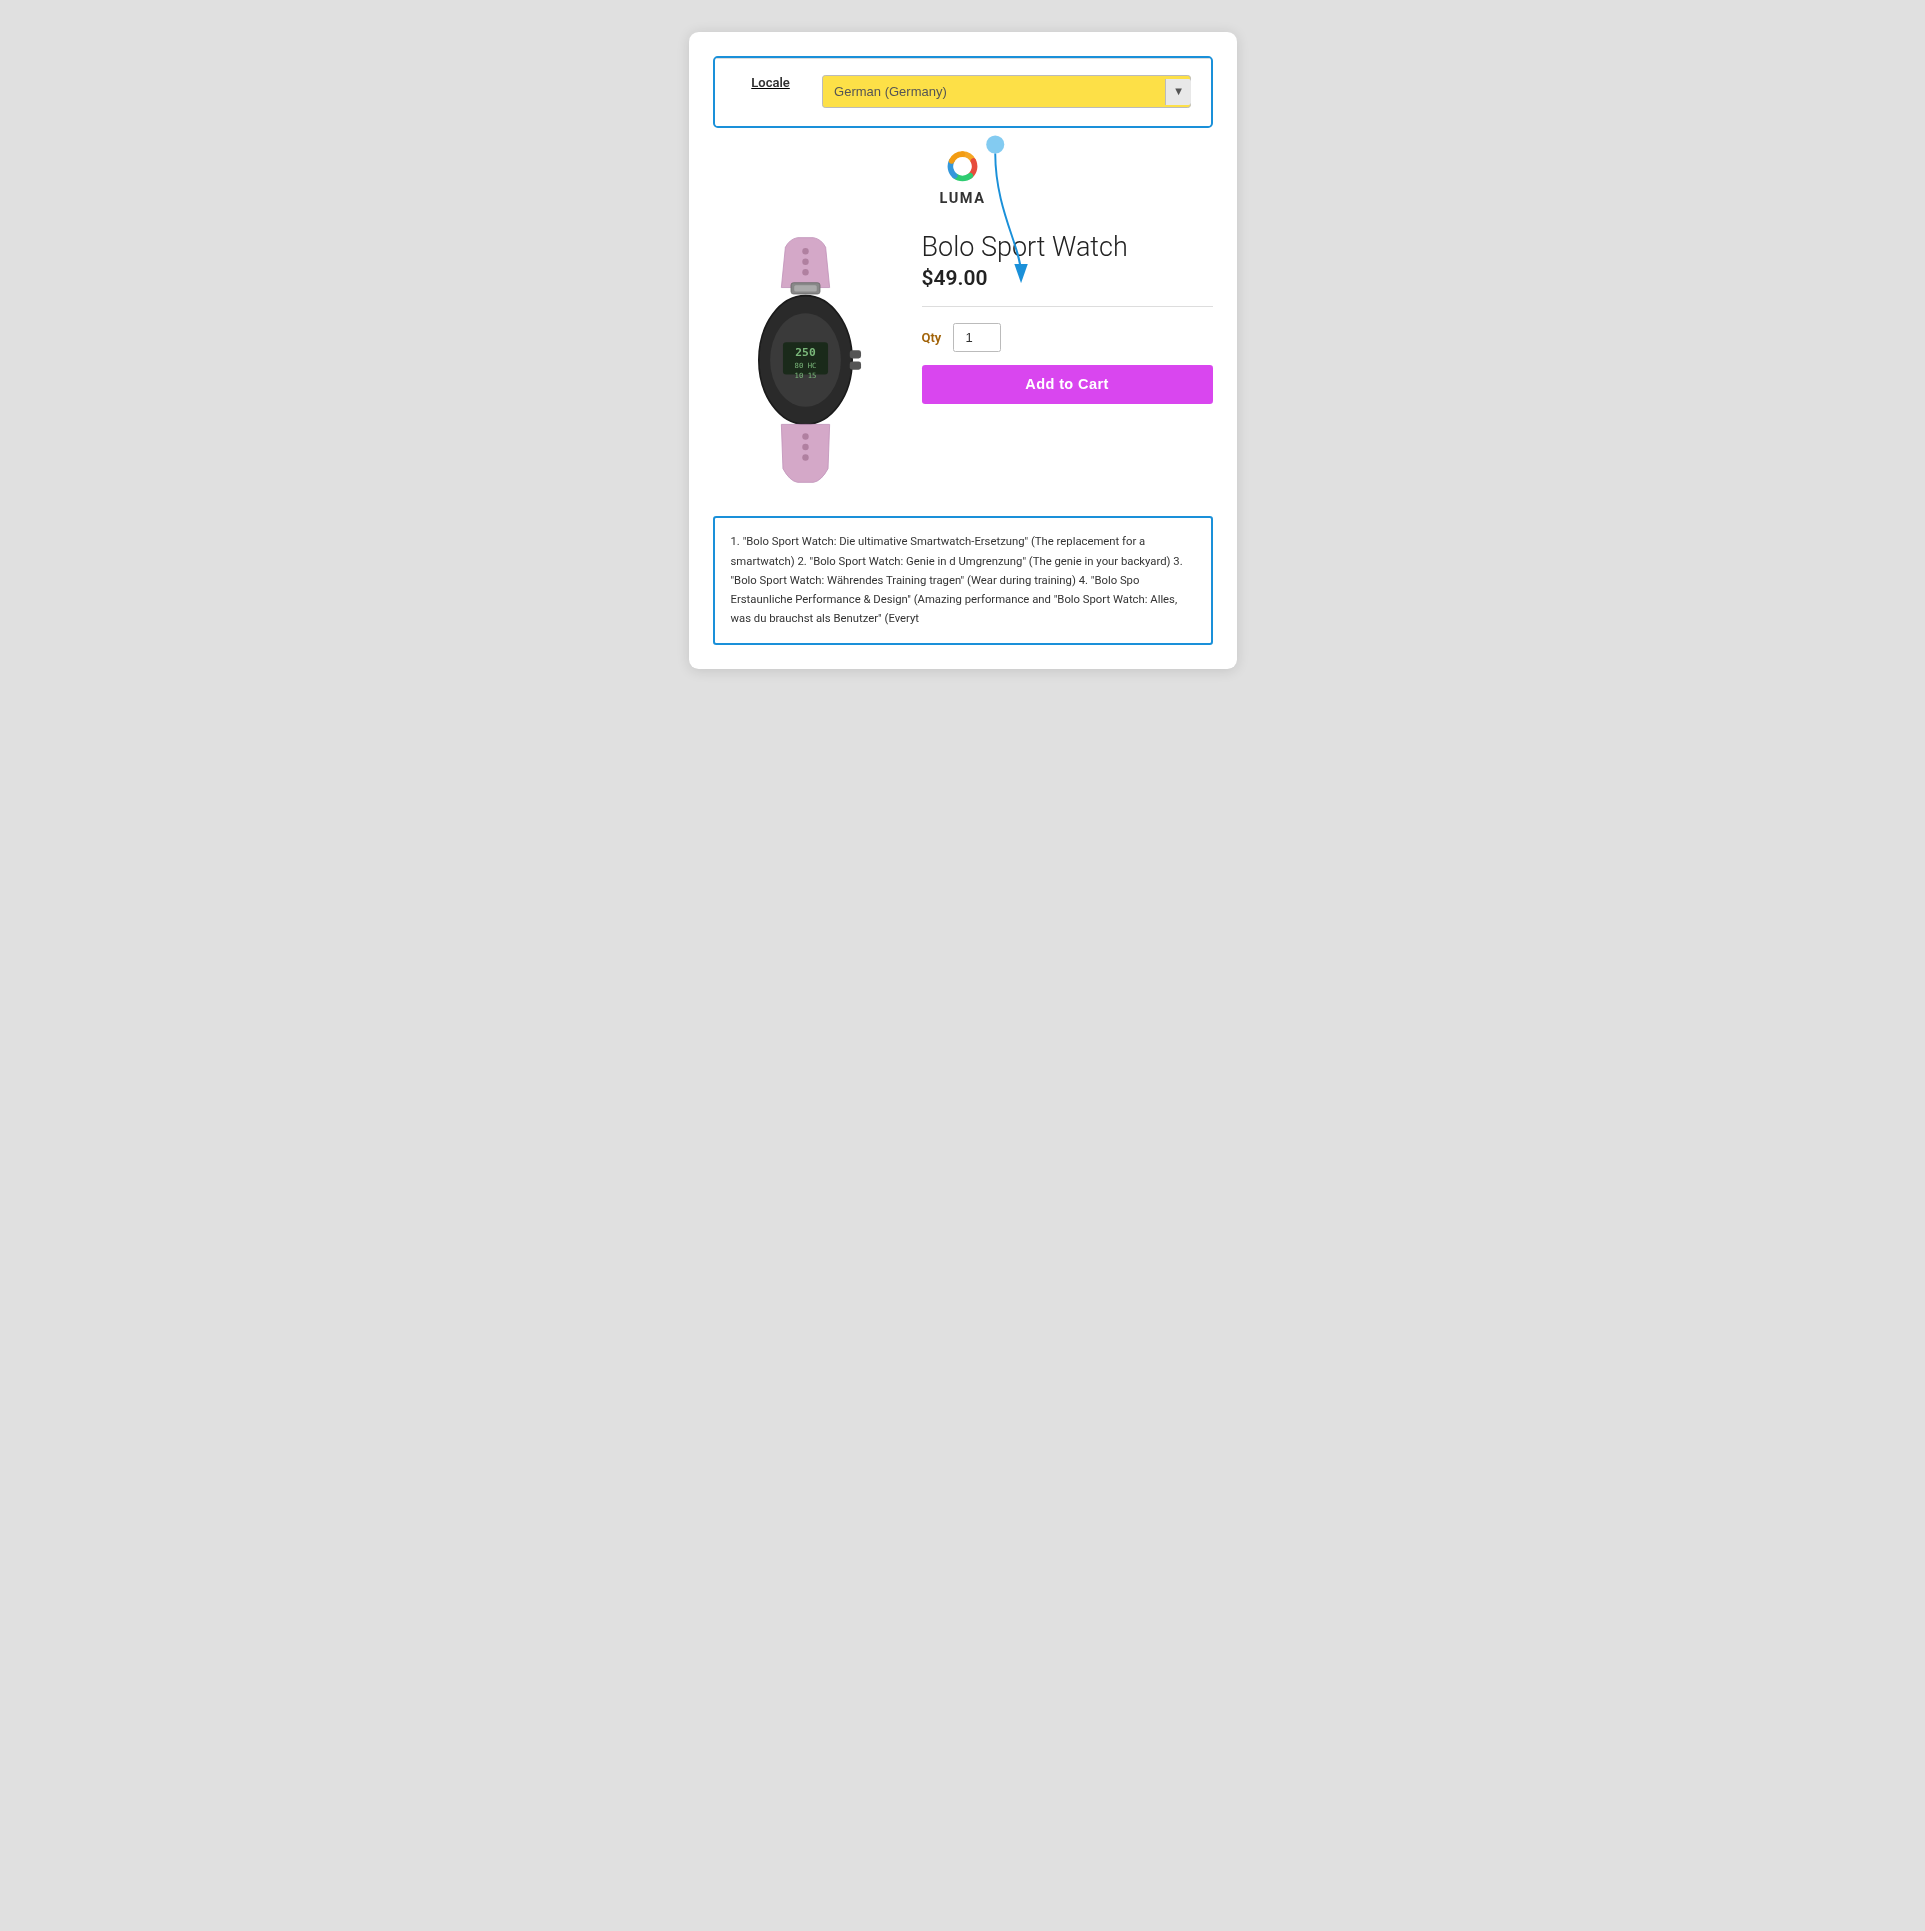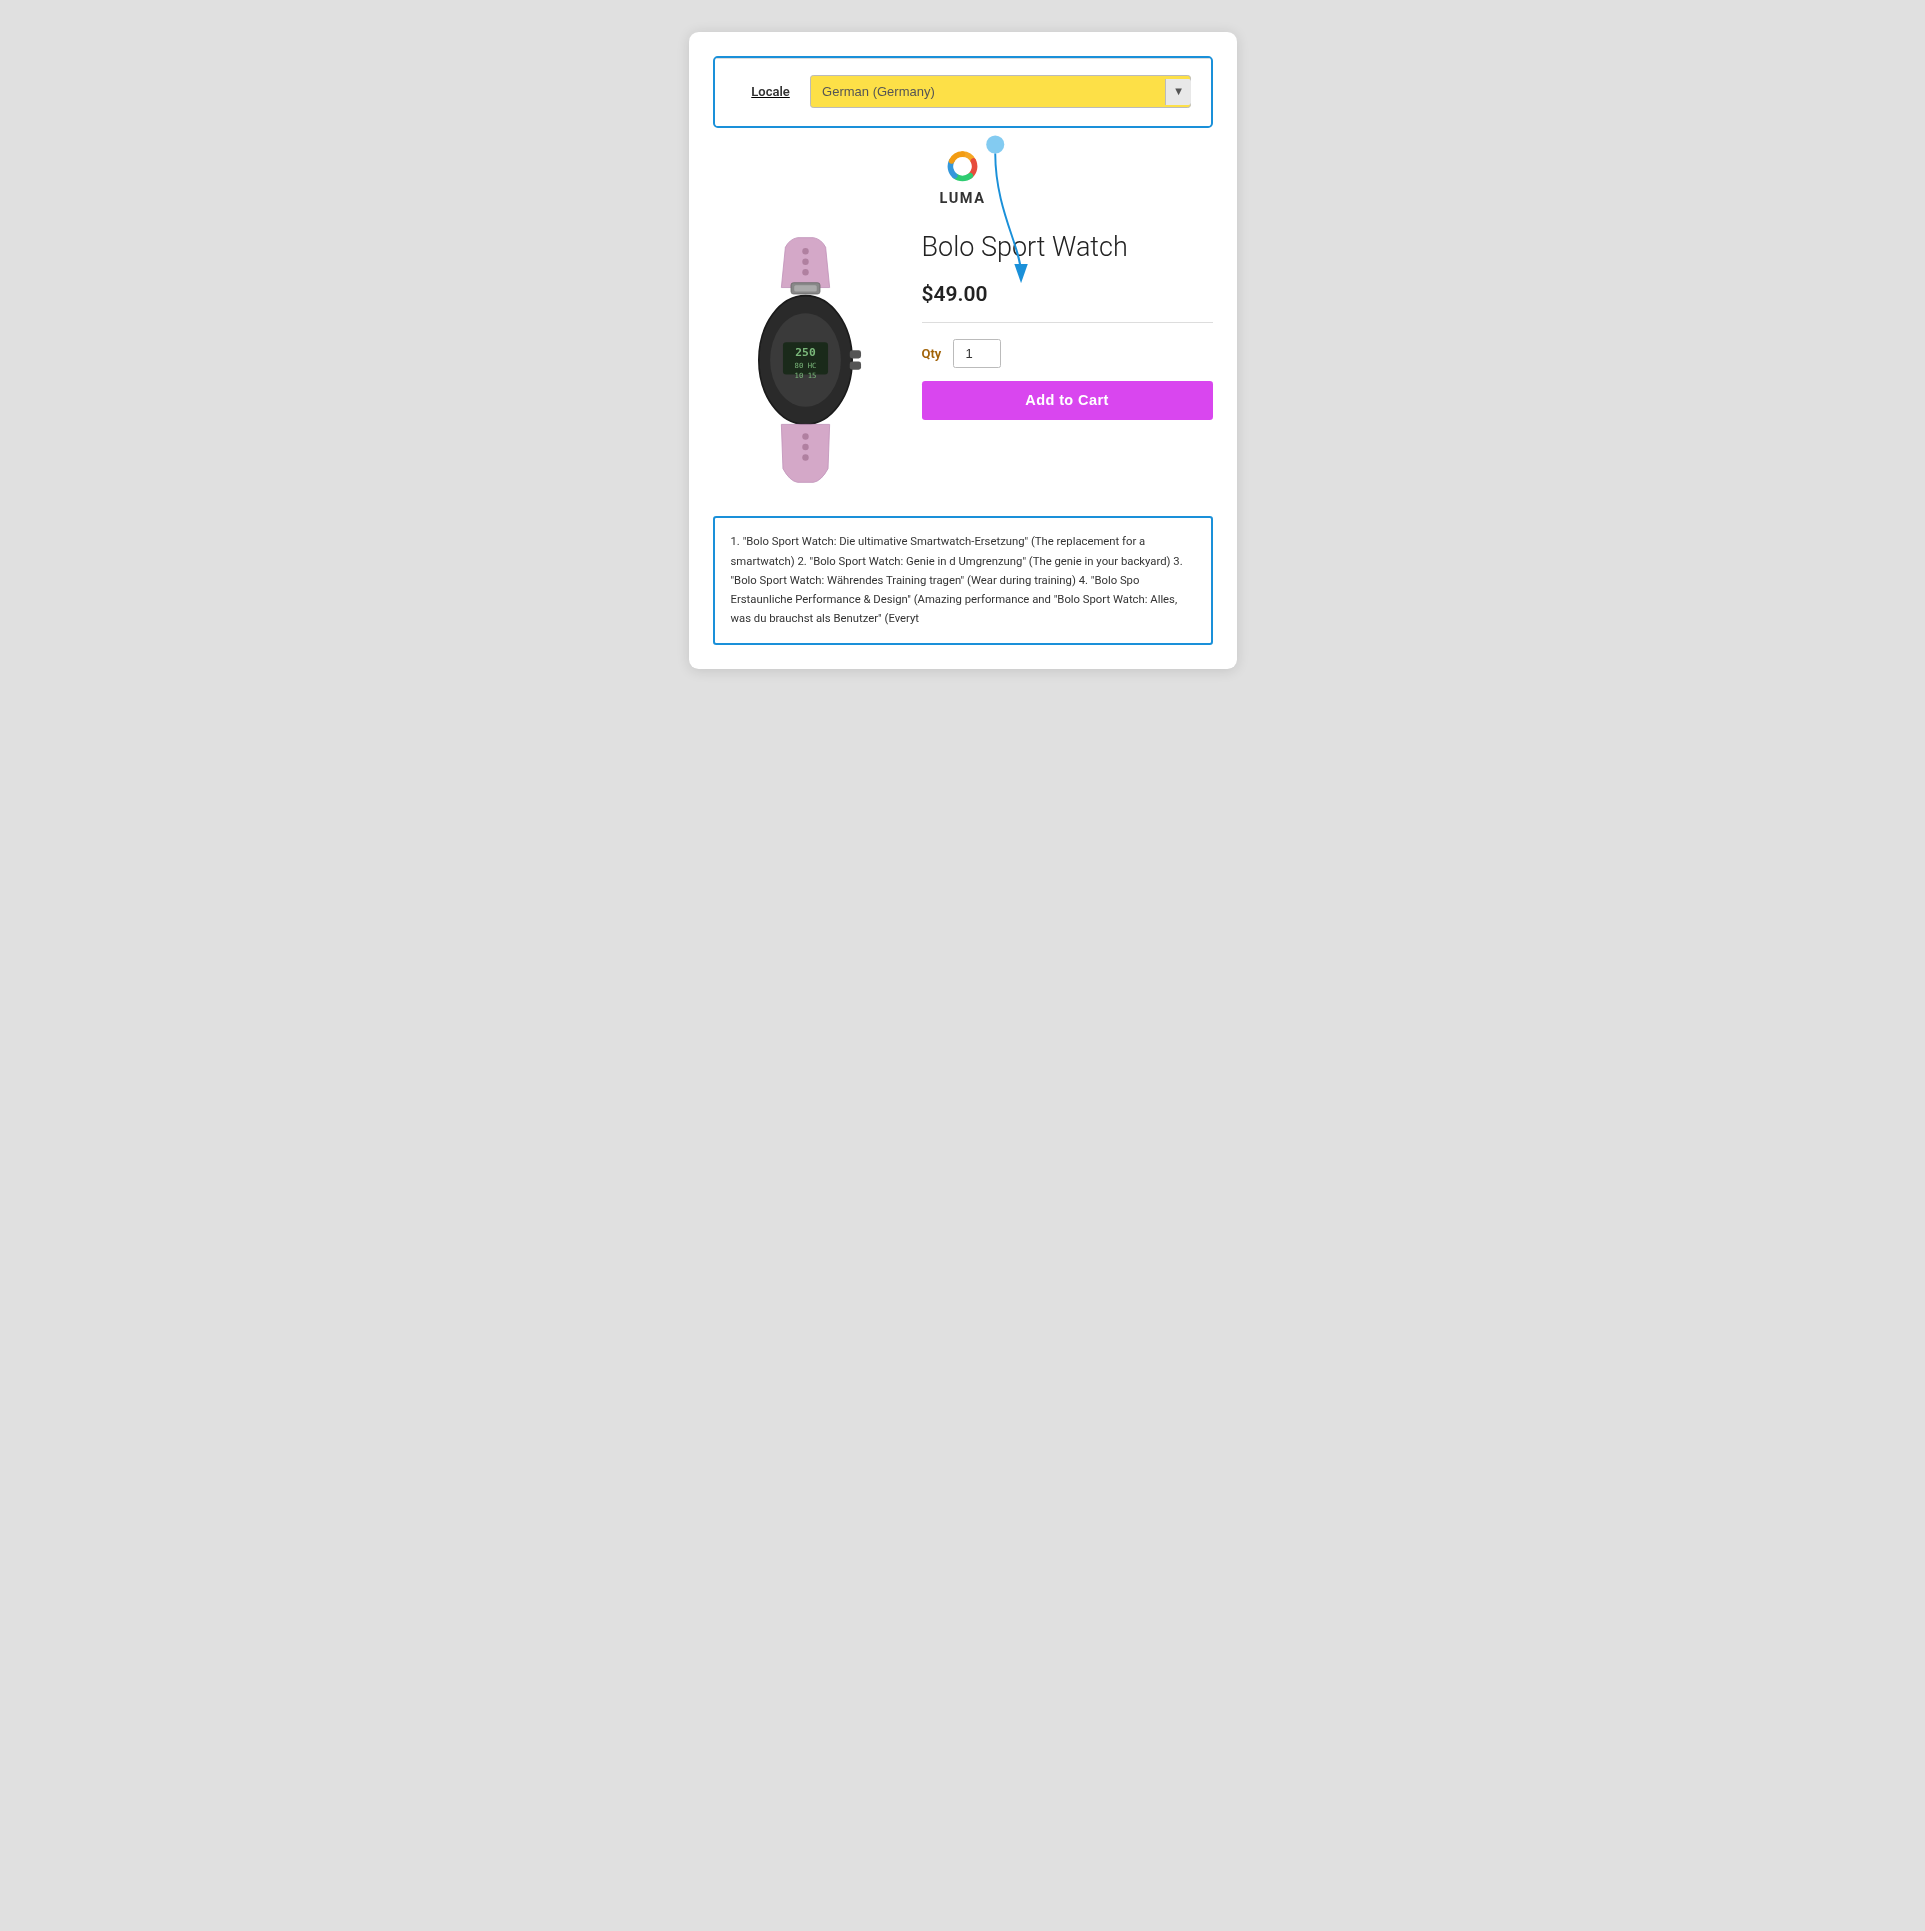--- a/index.html
+++ b/index.html
@@ -39,23 +39,23 @@
     }
 
     .config-divider {
       border: none;
       border-top: 0.8px solid #ddd;
       margin: 0;
     }
 
     .config-row {
       display: flex;
-      align-items: center;
+      align-items: flex-start;
       padding: 16px 19.3px 18px;
-      gap: 20px;
+      gap: 32px;
       text-decoration: underline;
     }
 
     .config-label {
       font-size: 13px;
       font-weight: 600;
       color: #333;
       min-width: 56px;
       text-align: right;
     }
@@ -146,21 +146,21 @@
     
     .product-details {
       flex: 1;
       padding-top: 8px;
     }
 
     .product-title {
       font-size: 27px;
       font-weight: 300;
       color: #222;
-      margin-bottom: 19px;
+      margin-bottom: 3px;
       line-height: 1.2;
     }
 
     .product-price {
       font-size: 21px;
       font-weight: 600;
       color: #222;
       margin-bottom: 16px;
     }
 

